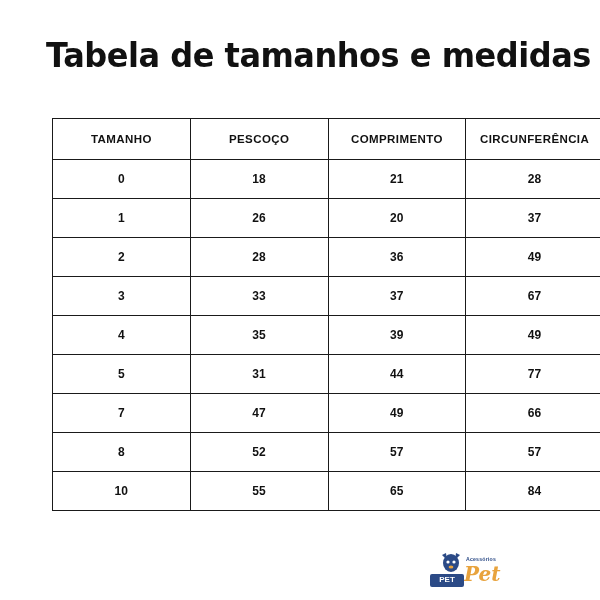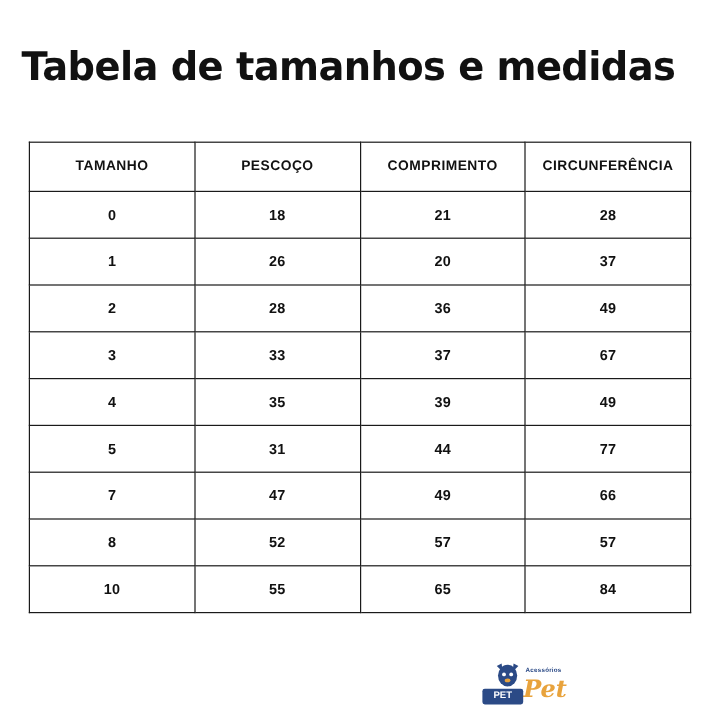--- a/index.html
+++ b/index.html
@@ -12,20 +12,21 @@
     background: #ffffff;
     font-family: "Liberation Sans", sans-serif;
     position: relative;
     overflow: hidden;
   }
   .page {
     width: 492px;
     height: 600px;
     position: relative;
     box-sizing: border-box;
+    margin-left: 28px;
   }
   .title {
     position: absolute;
     top: 36px;
     left: 18px;
     font-size: 33px;
     font-weight: bold;
     letter-spacing: -0.5px;
     color: #111111;
     font-family: "DejaVu Sans", sans-serif;

